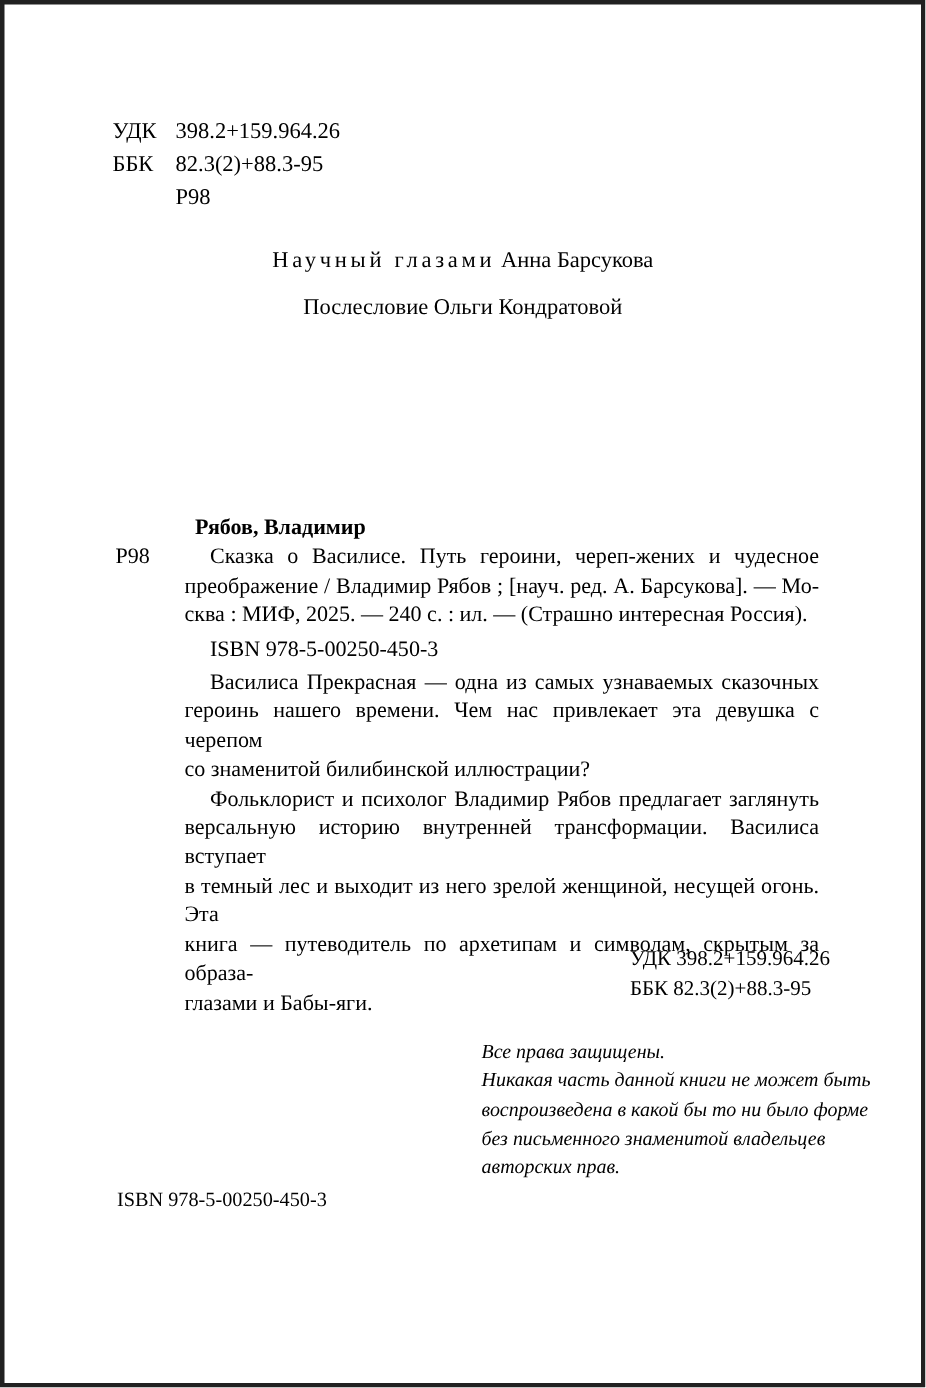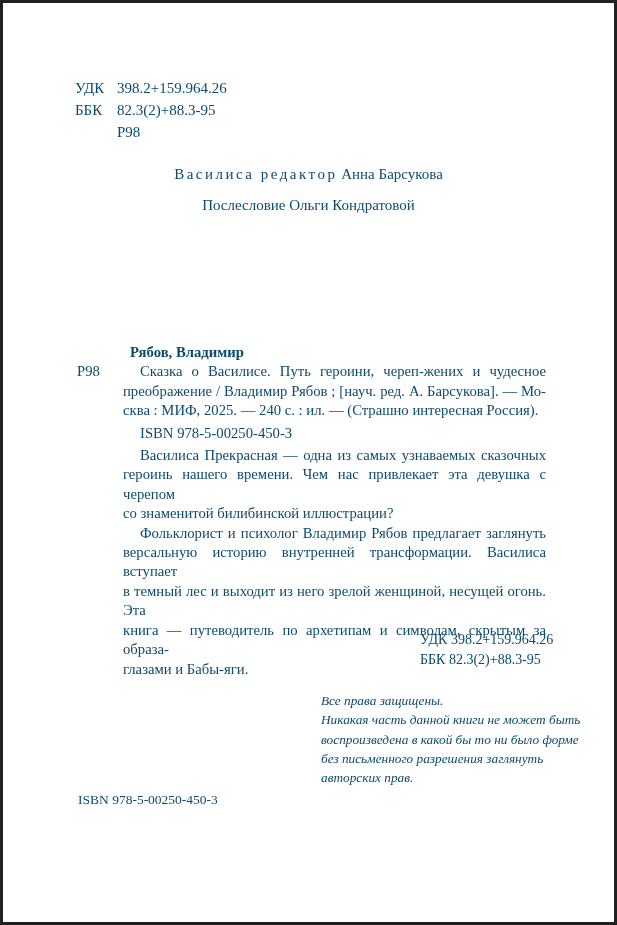--- a/index.html
+++ b/index.html
@@ -3,21 +3,21 @@
 <meta charset="utf-8">
 <style>
   html,body { margin:0; padding:0; background:#ffffff; }
   .page {
     position:relative;
     width:617px; height:925px;
     box-sizing:border-box;
     background:#ffffff;
     border:3px solid #212121;
     font-family:"Liberation Serif", serif;
-    color:#0c4a6e;
+    color:#000000;
     overflow:hidden;
   }
   
   .codes-top { position:absolute; top:74px; left:72px; font-size:15px; line-height:22px; }
   .codes-top .row { display:flex; }
   .codes-top .lbl { width:42px; }
   
   .editors { position:absolute; top:162px; left:0; right:0; text-align:center; font-size:15px; line-height:19px; }
   .editors .spaced { letter-spacing:2.5px; }
   .editors .afterword { margin-top:12px; }
@@ -55,21 +55,21 @@
       <span class="val">82.3(2)+88.3-95</span>
     </div>
     <div class="row">
       <span class="lbl"></span>
       <span class="val">Р98</span>
     </div>
   </div>
 
   <div class="editors">
     <div>
-      <span class="spaced">Василиса редактор</span>
+      <span class="spaced">Научный глазами</span>
       <span>Анна Барсукова</span>
     </div>
     <div class="afterword">Послесловие Ольги Кондратовой</div>
   </div>
 
   <div class="card">
     <div class="code">Р98</div>
     <div class="author">Рябов, Владимир</div>
     <div class="bib firstline-indent">
         <div class="line j">Сказка о Василисе. Путь героини, череп-жених и чудесное</div>
@@ -93,19 +93,19 @@
 
   <div class="codes-right">
     <div>УДК 398.2+159.964.26</div>
     <div>ББК 82.3(2)+88.3-95</div>
   </div>
 
   <div class="rights">
       <div class="line">Все права защищены.</div>
       <div class="line">Никакая часть данной книги не может быть</div>
       <div class="line">воспроизведена в какой бы то ни было форме</div>
-      <div class="line">без письменного разрешения заглянуть</div>
+      <div class="line">без письменного знаменитой владельцев</div>
       <div class="line">авторских прав.</div>
     </div>
 
   <div class="footer-isbn">ISBN 978-5-00250-450-3</div>
 
 </div>
 
 </body></html>

